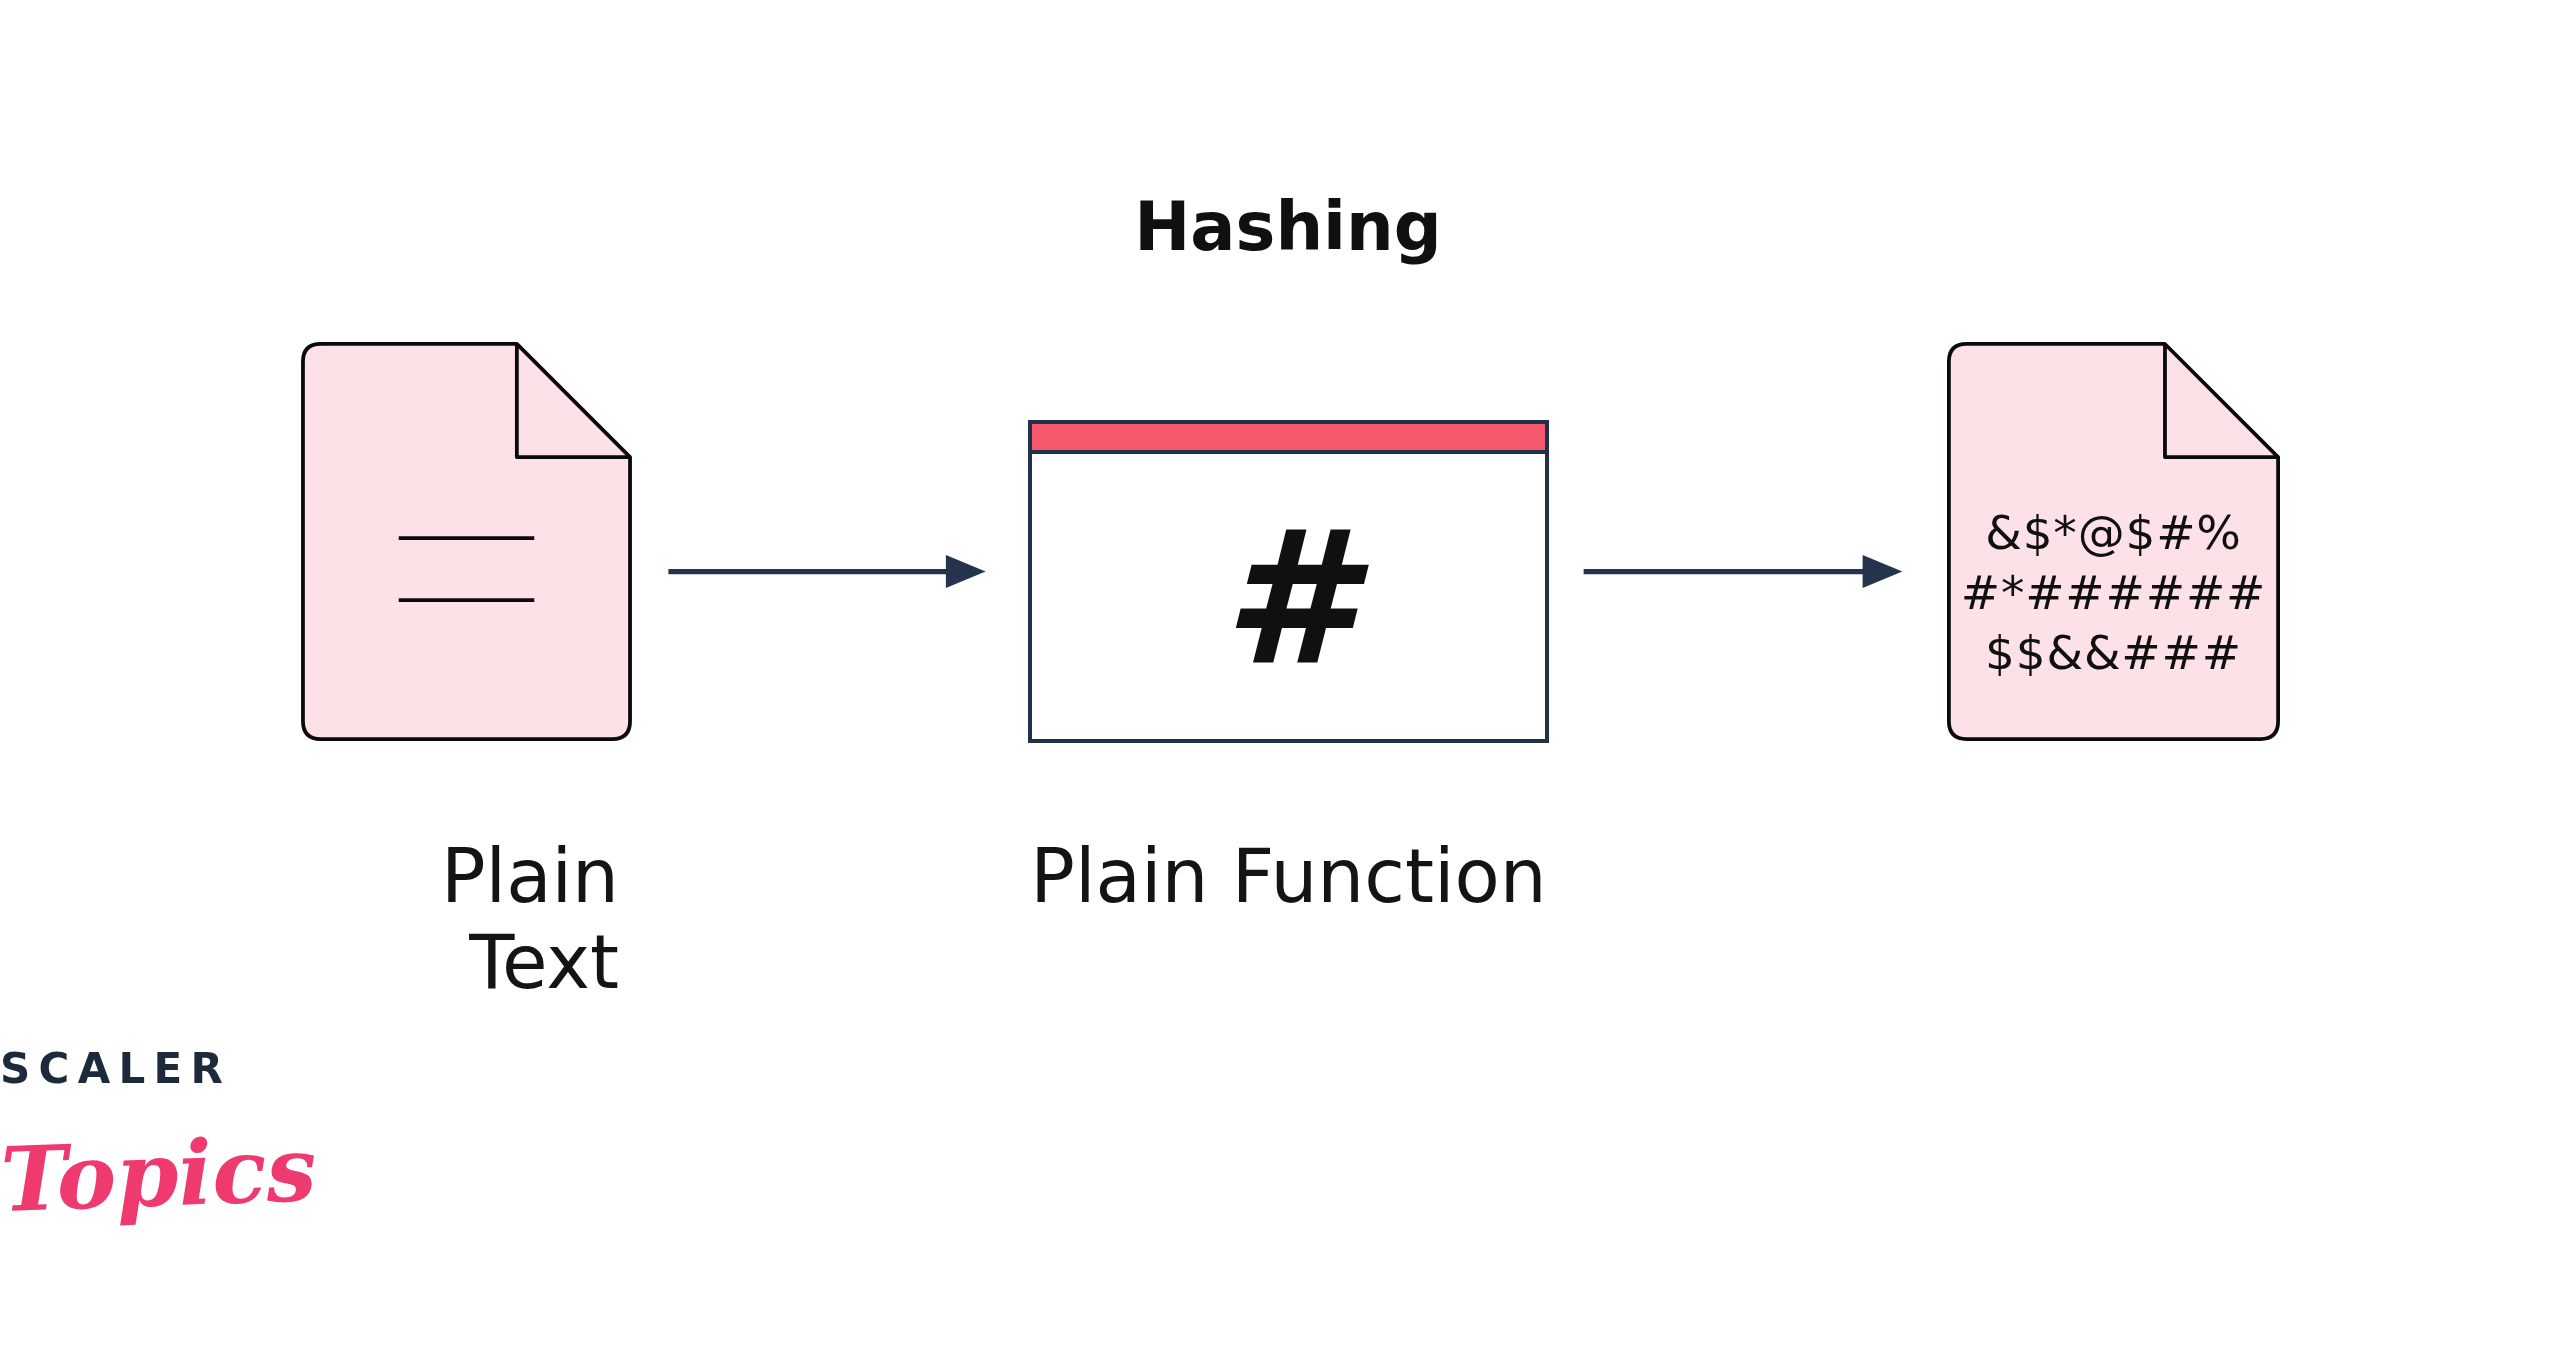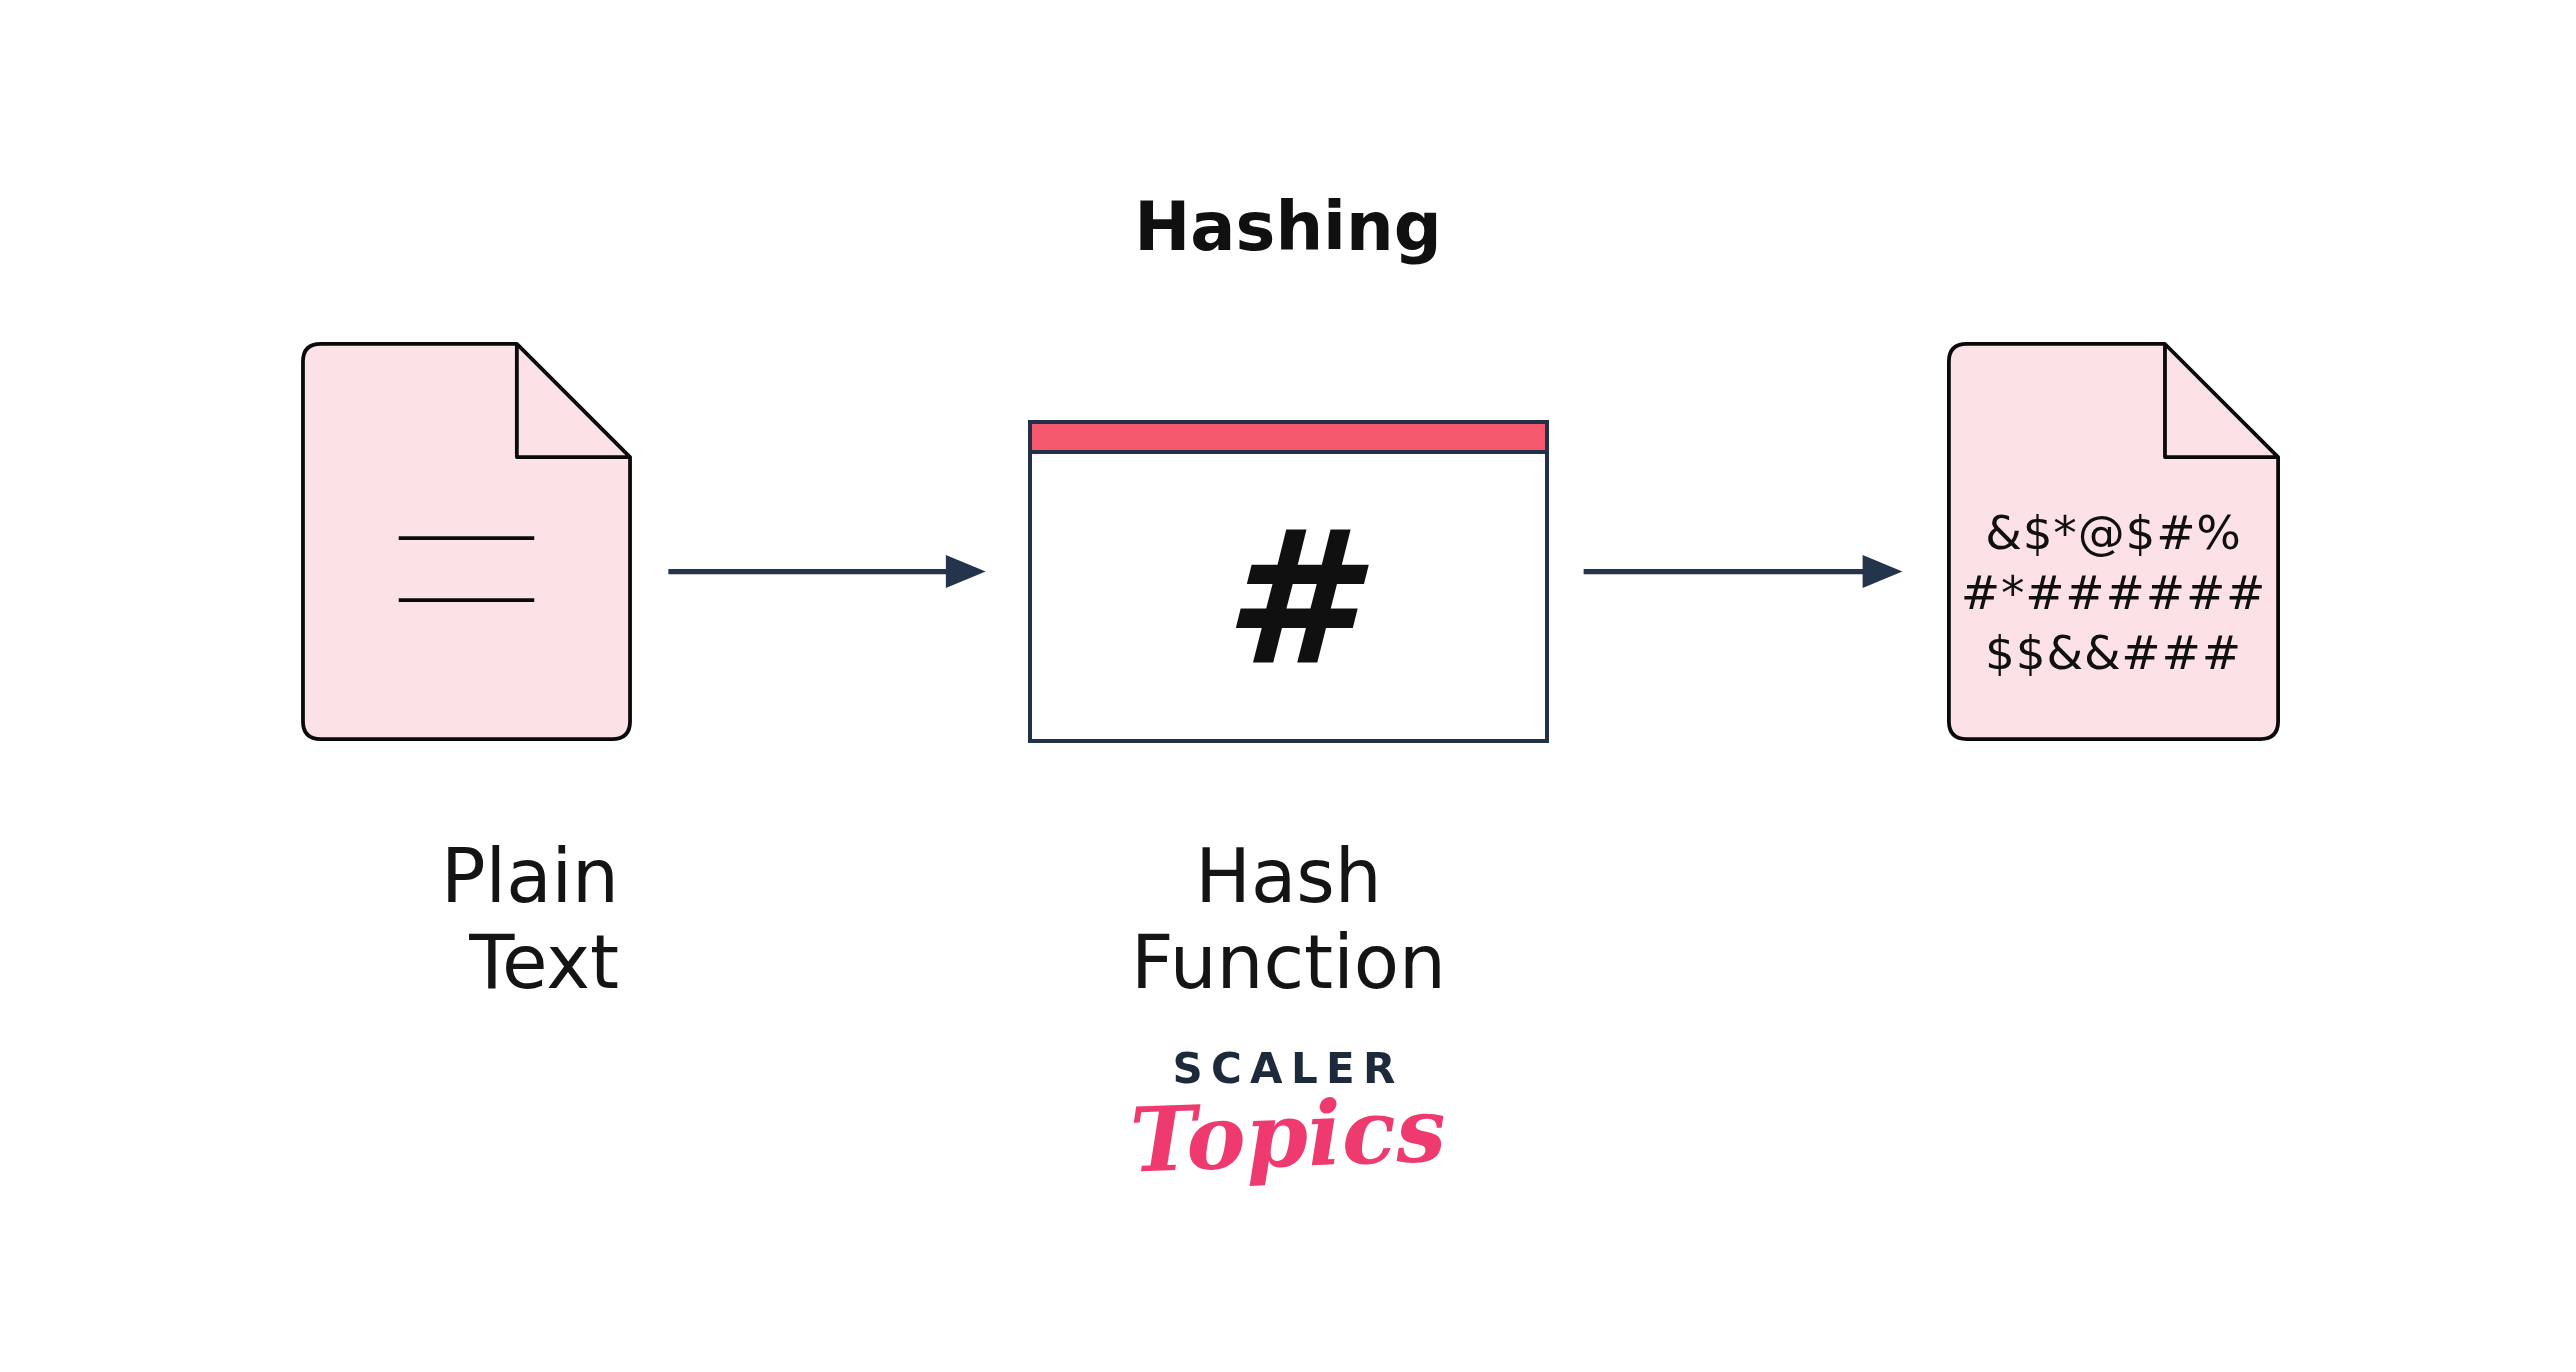--- a/index.html
+++ b/index.html
@@ -83,21 +83,20 @@
   }
   .label-plain  { left: 288px;  width: 331px; text-align: right; }
   .label-hash   { left: 1028px; width: 521px; }
   .label-hashed { left: 1947px; width: 333px; }
 
   .logo {
     position: absolute;
     left: 0;
     width: 2576px;
     top: 1044px;
-    text-align: center;
   }
   .logo-scaler {
     font-size: 42px;
     font-weight: bold;
     letter-spacing: 8.3px;
     color: #1c2a3c;
   }
   .logo-topics {
     margin-top: -10.6px;
     font-family: "DejaVu Serif", "Liberation Serif", serif;
@@ -161,21 +160,21 @@
       <path d="M 288 2.5 L 288 152 L 437.5 152" fill="none" stroke="#0a0a0a" stroke-width="5" stroke-linejoin="round"></path>
     </svg>
     <div class="hashed-lines">
       <div>&amp;$*@$#%</div>
       <div>#*######</div>
       <div>$$&amp;&amp;###</div>
     </div>
   </div>
 
   <div class="label label-plain">Plain Text</div>
-  <div class="label label-hash">Hash Function</div>
+  <div class="label label-hash">Plain Function</div>
 
   <div class="logo">
     <div class="logo-scaler">SCALER</div>
     <div class="logo-topics">Topics</div>
   </div>
 
 </div>
 
 
 </body></html>

